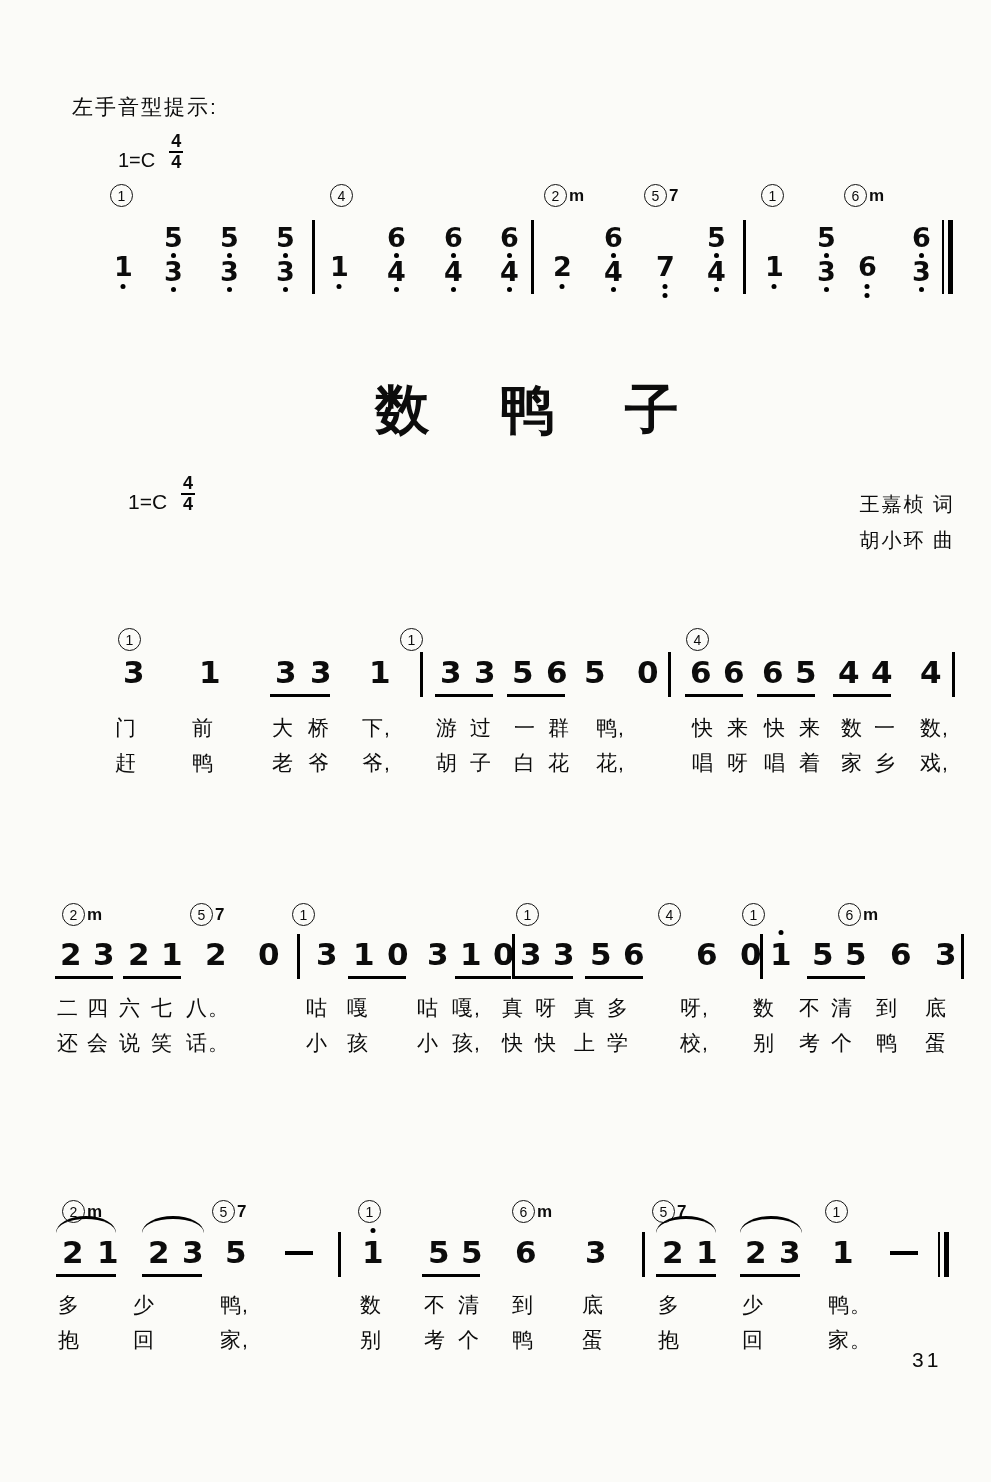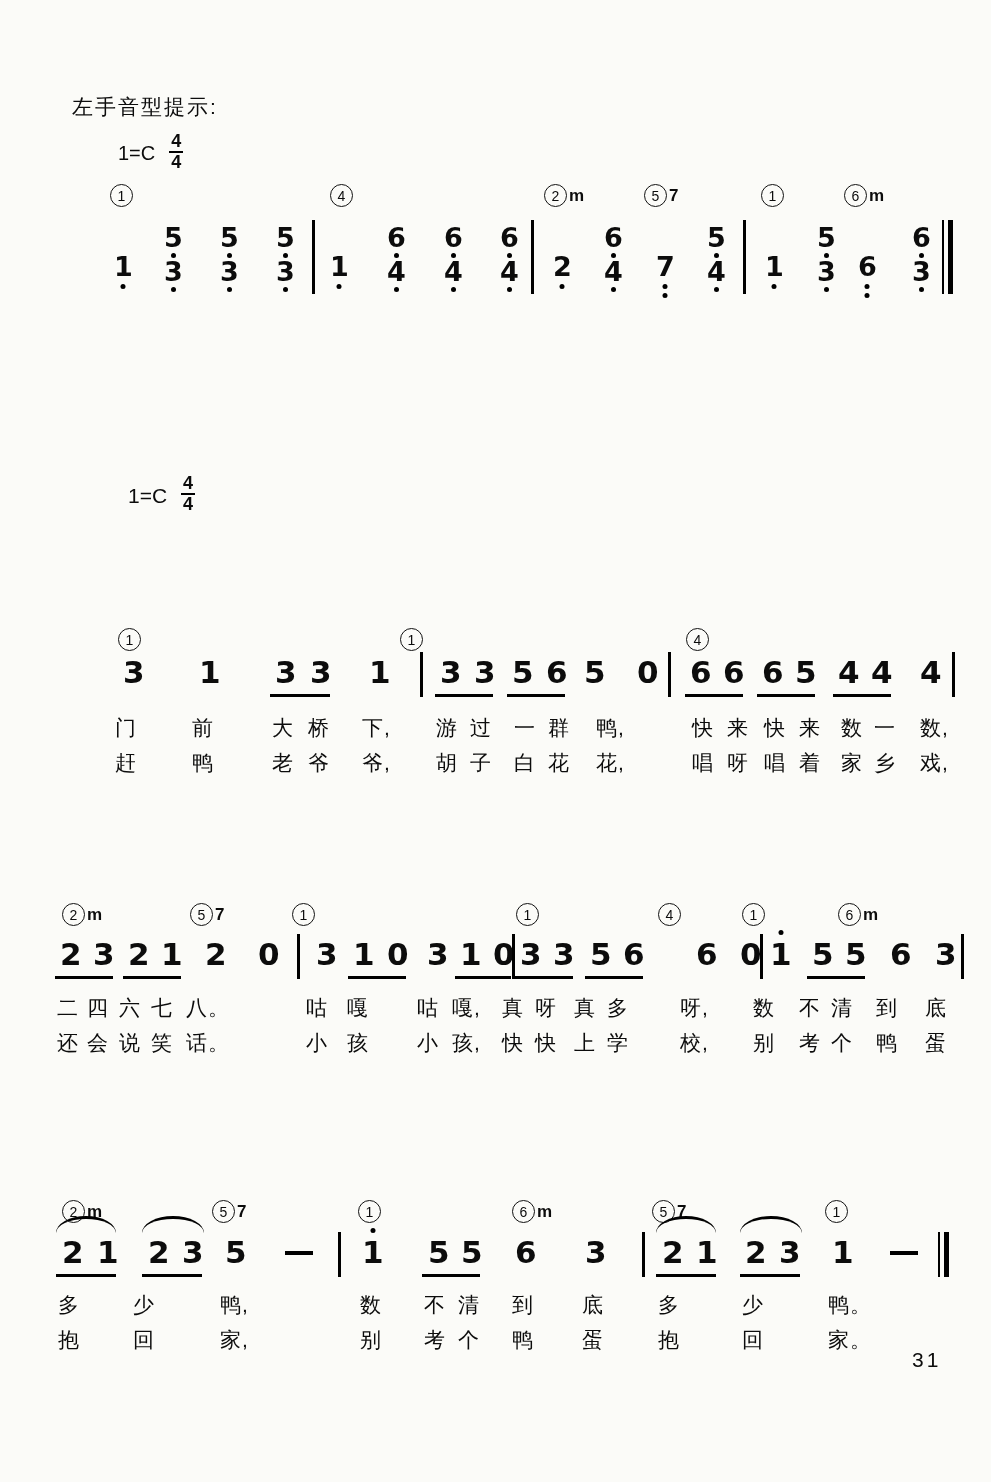--- a/index.html
+++ b/index.html
@@ -1,21 +1,21 @@
 <!DOCTYPE html>
 <html><head>
 <meta charset="utf-8">
 <style>
   html,body{margin:0;padding:0;}
   body{width:991px;height:1482px;background:#fbfbf8;position:relative;
        font-family:"Liberation Sans","DejaVu Sans",sans-serif;color:#0c0c0c;overflow:hidden;}
   .page{position:absolute;inset:0;}
   .abs{position:absolute;}
   .hint{position:absolute;left:72px;top:93px;font-size:21px;letter-spacing:2px;}
-  .keysig{position:absolute;font-size:20px;font-weight:500;display:flex;align-items:center;}
+  .keysig{position:absolute;font-size:20px;font-weight:500;display:flex;align-items:flex-end;}
   .k1{left:118px;top:136px;}
   .k2{left:128px;top:478px;font-size:21px;}
   .meter{display:inline-flex;flex-direction:column;align-items:center;font-weight:700;
          font-size:18px;line-height:1.05;margin-left:14px;margin-top:-4px;}
   .meter b{padding:0 2px;}
   .meter b:first-child{border-bottom:2px solid #000;}
   .title{position:absolute;left:90px;top:374px;width:900px;margin:0;text-align:center;
          font-size:54px;font-weight:900;letter-spacing:26px;font-family:"DejaVu Sans","Liberation Sans",sans-serif;}
   .credits{position:absolute;right:36px;top:486px;text-align:right;font-size:20px;line-height:36px;letter-spacing:2px;}
   .pageno{position:absolute;left:912px;top:1348px;font-size:21px;letter-spacing:3px;}
@@ -150,29 +150,34 @@
         <div class="dot"></div>
         <span>3</span>
         <div class="dot"></div>
       </div>
       <div class="dbar" style="left: 942px; top: 220px; height: 74px;">
         <i class="thin"></i>
         <i class="thick"></i>
       </div>
     </div>
 
+  <h1 class="title">数 鸭 子</h1>
 
   <div class="keysig k2">
     <span>1=C</span>
     <span class="meter">
       <b>4</b>
       <b>4</b>
     </span>
   </div>
 
+  <div class="credits">
+    <div><span>王嘉桢</span> <span>词</span></div>
+    <div><span>胡小环</span> <span>曲</span></div>
+  </div>
 
   <div id="systems">
       <div class="abs" style="inset: 0px;">
         <div class="chord" style="left: 118px; top: 628px;">
           <div class="cc">1</div>
         </div>
         <div class="chord" style="left: 400px; top: 628px;">
           <div class="cc">1</div>
         </div>
         <div class="chord" style="left: 686px; top: 628px;">

